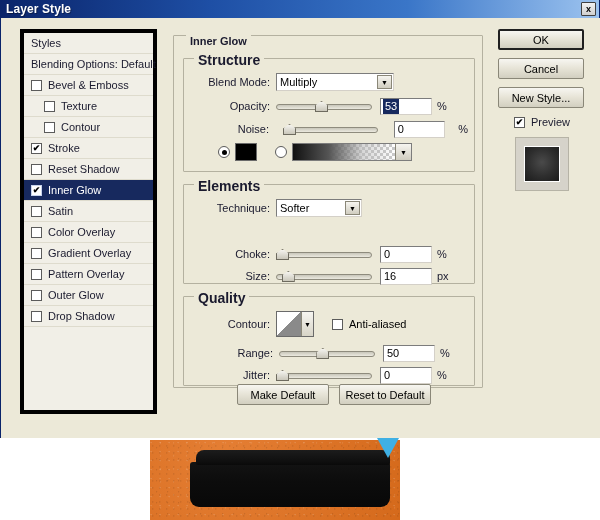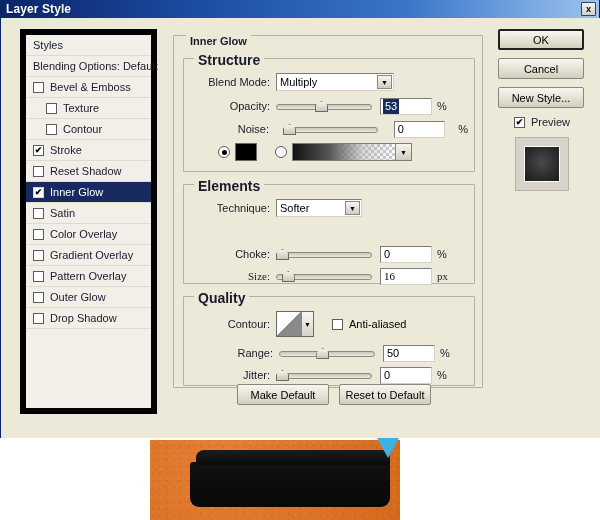--- a/index.html
+++ b/index.html
@@ -105,21 +105,21 @@
     width: 600px; height: 420px;
     background: #ece9d8;
   }
 
   
   #styles-panel {
     position: absolute;
     left: 19px; top: 11px;
     width: 137px; height: 385px;
     background: #f1efe7;
-    border: 6px solid #000000;
+    border: 4px solid #000000;
   }
   .style-row {
     height: 21px;
     display: flex;
     align-items: center;
     padding-left: 7px;
     border-bottom: 1px solid #dedbcd;
     font-size: 11px;
     color: #1a1a2e;
     cursor: pointer;
@@ -516,21 +516,21 @@
           <div class="row" style="left:8px; top:60px; width:276px;">
             <span class="lbl" style="width:78px;">Choke:</span>
             <div class="slider" style="width:96px; margin-left:6px;">
               <div class="track"></div>
               <div class="thumb" style="left: 0px;"></div>
             </div>
             <div class="txtbox" style="width:52px; margin-left:8px;">0</div>
             <span class="unit">%</span>
           </div>
 
-          <div class="row" style="left:8px; top:82px; width:276px;font-family:Liberation Serif, serif;">
+          <div class="row" style="left:8px; top:82px; width:276px;">
             <span class="lbl" style="width:78px;">Size:</span>
             <div class="slider" style="width:96px; margin-left:6px;">
               <div class="track"></div>
               <div class="thumb" style="left: 5.81px;"></div>
             </div>
             <div class="txtbox" style="width:52px; margin-left:8px;">16</div>
             <span class="unit">px</span>
           </div>
         </div>
 

